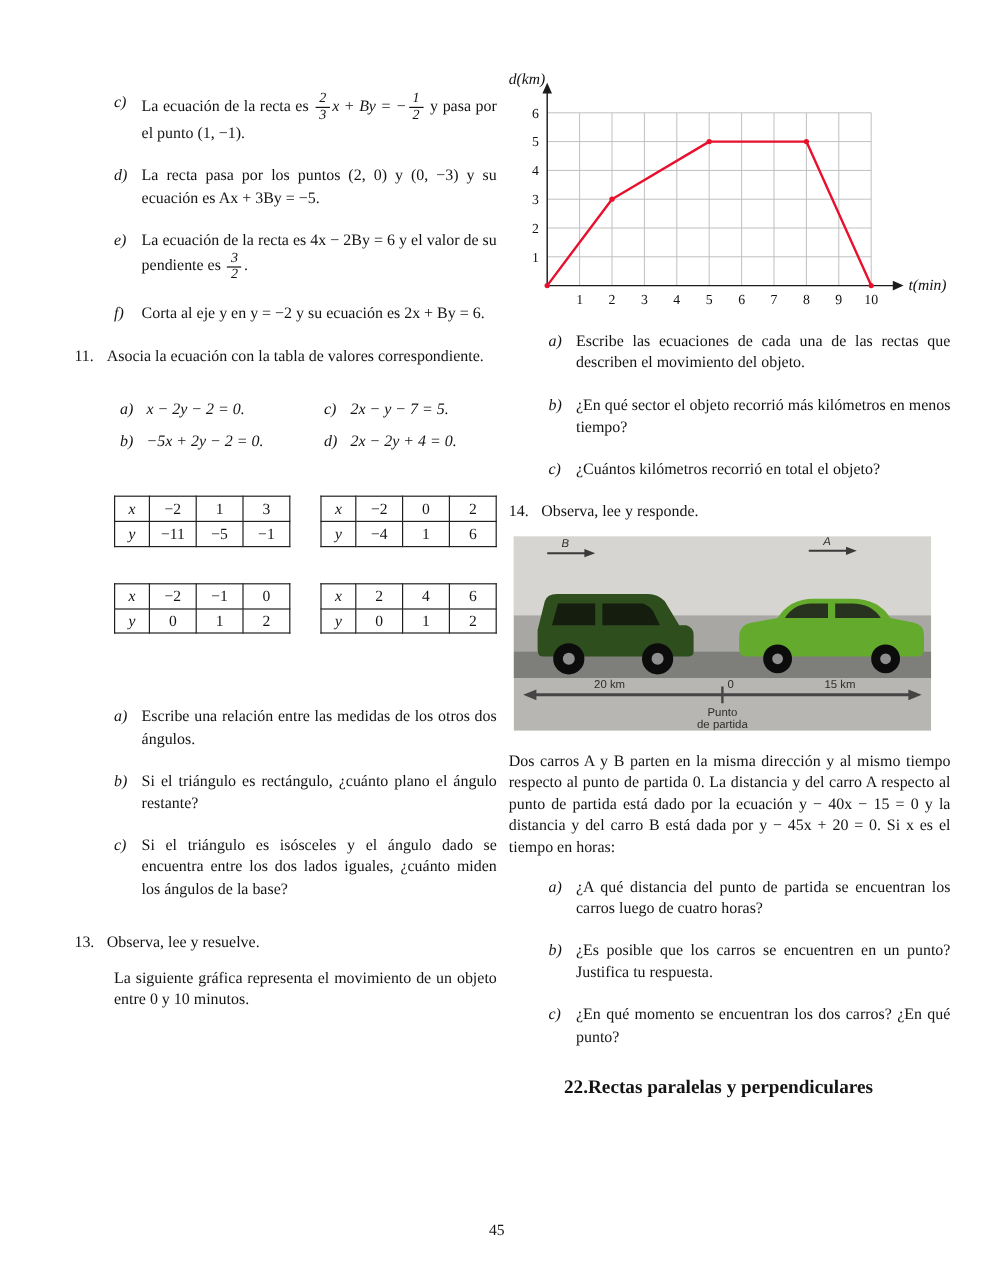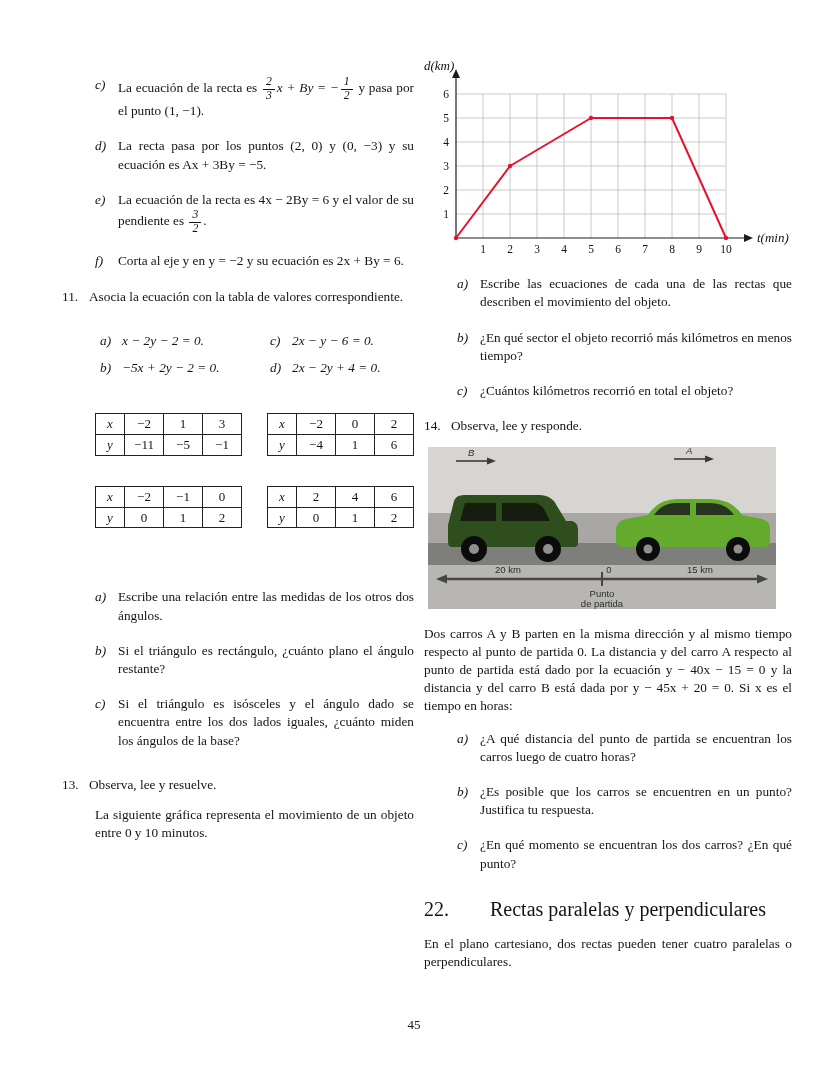--- a/index.html
+++ b/index.html
@@ -48,21 +48,21 @@
   .chart-alabel{font:italic 13px "Liberation Serif",serif;fill:#111;}
   .chart-series{fill:none;stroke:#e8112d;stroke-width:2;stroke-linejoin:round;}
   .chart-pt{fill:#e8112d;}
 
   #item14{margin-top:10px;}
   .figure-cars{margin:12px 0 10px 4px;}
   .figtext{font:9.5px "Liberation Sans",sans-serif;fill:#2d2d2d;}
   .figtext-it{font:italic 9.5px "Liberation Sans",sans-serif;fill:#2d2d2d;}
 
   .qs14{margin-top:14px;}
-  .section-head{display:flex;margin:24px 0 14px 0;font-weight:normal;font-size:20px;line-height:1.2;}
+  .section-head{display:flex;margin:24px 0 14px 0;font-weight:bold;font-size:16px;line-height:1.2;text-align:right;}
   .sec-num{flex:none;width:66px;}
 
   .pageno{position:absolute;left:0;right:0;top:1016px;text-align:center;font-size:13px;}
 </style>
 </head>
 <body>
 
 <div class="page">
 
   <div class="col col-left">
@@ -92,21 +92,21 @@
       <div class="numtext">Asocia la ecuación con la tabla de valores correspondiente.</div>
     </div>
 
     <div class="eq-grid">
       <div class="eq-item">
         <span class="slabel">a)</span>
         <span class="math">x − 2y − 2 = 0.</span>
       </div>
       <div class="eq-item">
         <span class="slabel">c)</span>
-        <span class="math">2x − y − 6 = 0.</span>
+        <span class="math">2x − y − 7 = 5.</span>
       </div>
       <div class="eq-item">
         <span class="slabel">b)</span>
         <span class="math">−5x + 2y − 2 = 0.</span>
       </div>
       <div class="eq-item">
         <span class="slabel">d)</span>
         <span class="math">2x − 2y + 4 = 0.</span>
       </div>
     </div>
@@ -348,19 +348,18 @@
         <span class="slabel">c)</span>
         <div class="stext">¿En qué momento se encuentran los dos carros? ¿En qué punto?</div>
       </div>
     </div>
 
     <div class="section-head">
       <span class="sec-num">22.</span>
       <span class="sec-title">Rectas paralelas y perpendiculares</span>
     </div>
 
-    <div class="para">En el plano cartesiano, dos rectas pueden tener cuatro paralelas o perpendiculares.</div>
 
   </div>
 
   <div class="pageno">45</div>
 
 </div>
 
 </body></html>

